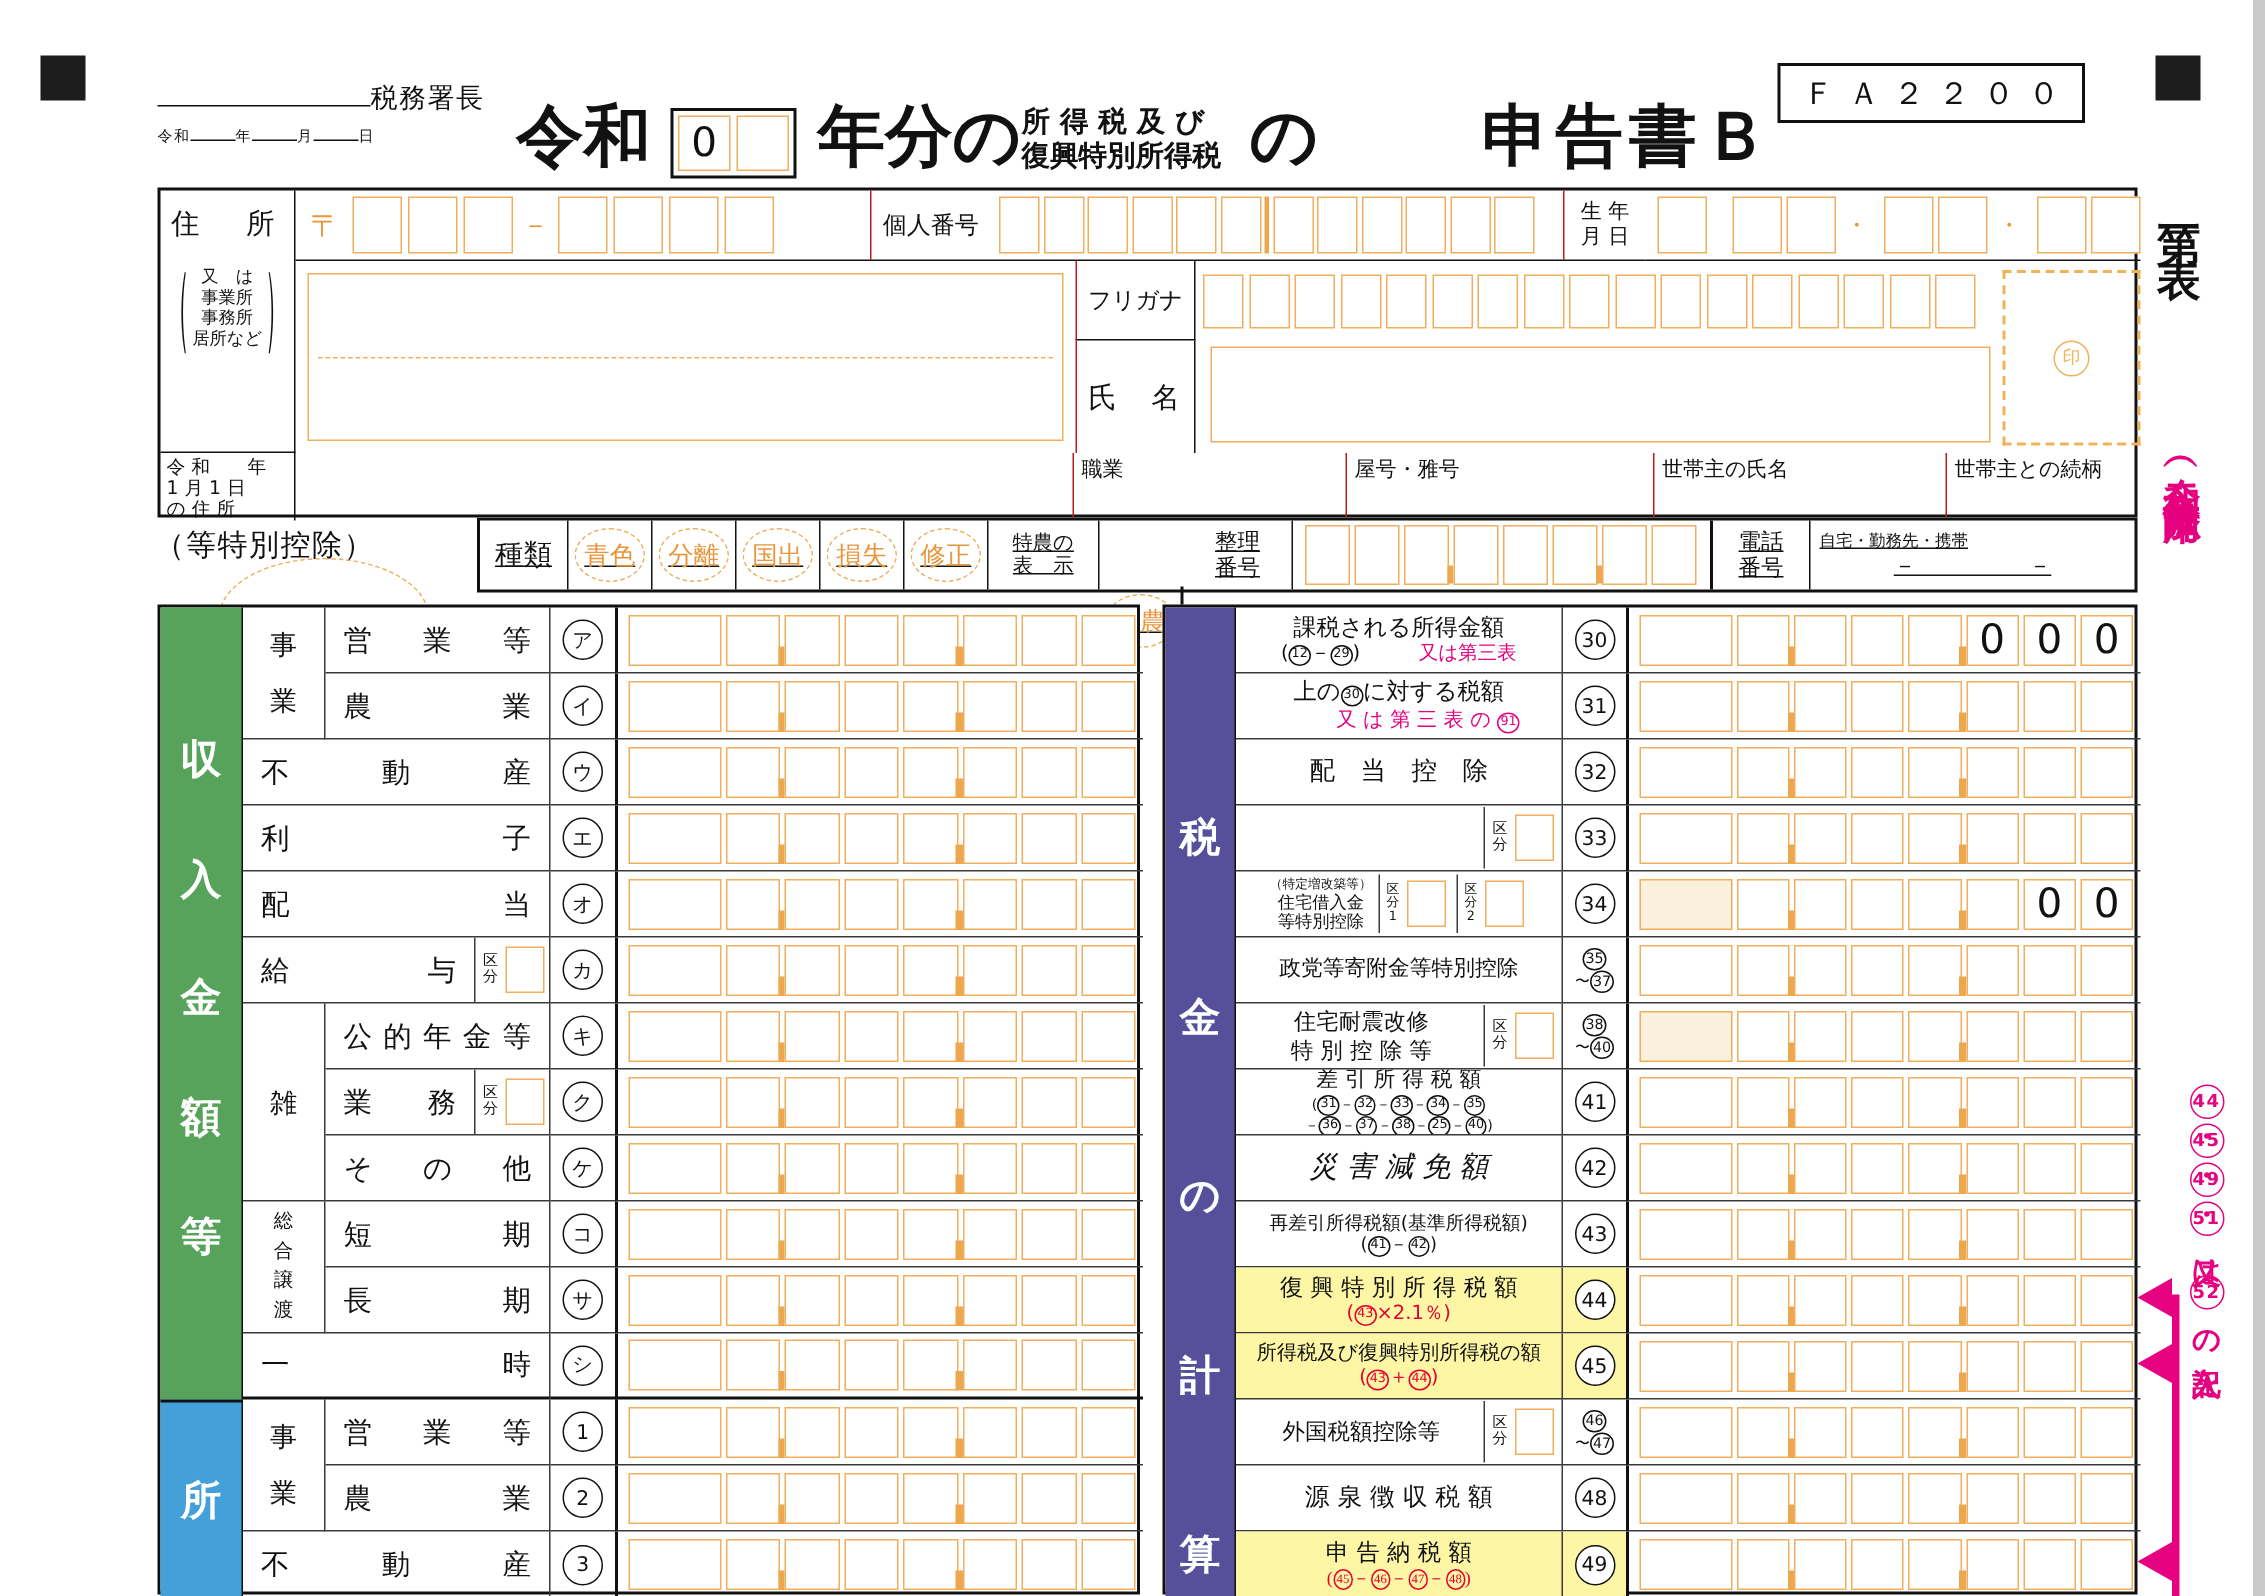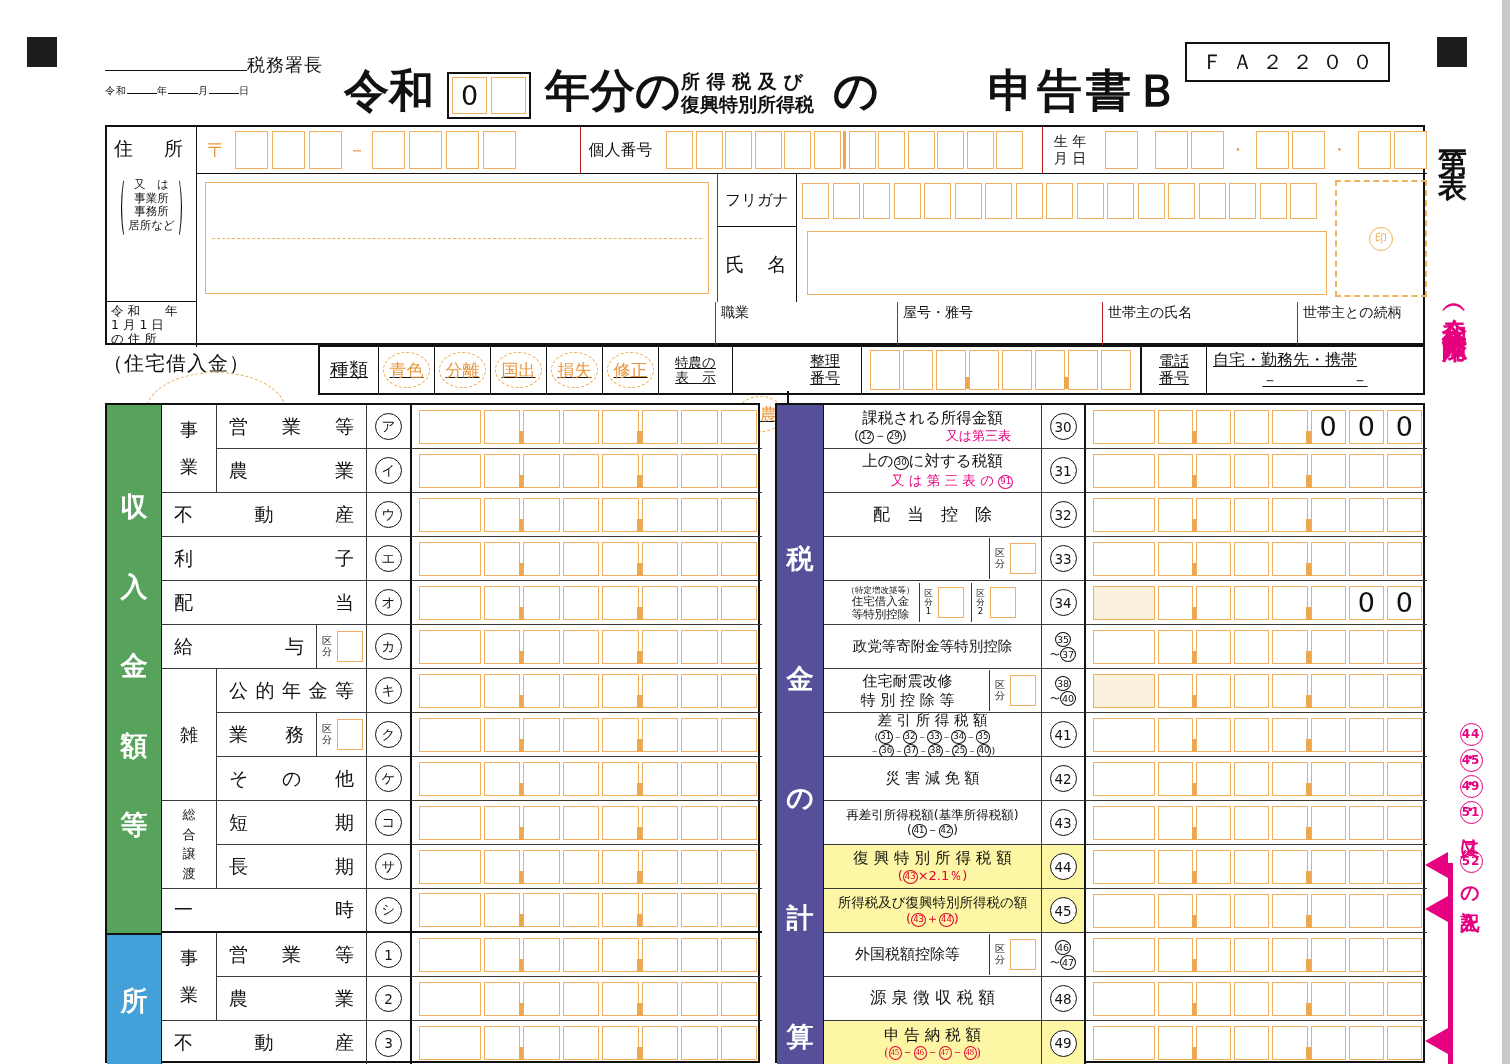--- a/index.html
+++ b/index.html
@@ -83,21 +83,21 @@
   .kx3{width:12px;font-size:8.5px;line-height:9px;word-break:break-all;text-align:center;}
   .kbox{width:26px;height:31px;border:1.5px solid #f0ae5e;background:#fff;display:inline-block;}
 
   .rlab{justify-content:center;padding:1px 2px;border-right:1px solid #3a3a3a;}
   .rlab.yel{background:#fcf6a5;}
   .ccell.yel{background:#fcf6a5;}
   .lines{flex:1;text-align:center;}
   .ln{line-height:1.25;white-space:nowrap;}
   .c-k{color:#111;} .c-p{color:#e5017f;padding-left:39px;} .c-r{color:#e60030;}
   .ci{display:inline-block;min-width:13px;height:14px;border:1px solid currentColor;border-radius:50%;
-      font-size:8.5px;line-height:11.5px;text-align:left;vertical-align:1px;padding:0 1px;}
+      font-size:8.5px;line-height:11.5px;text-align:right;vertical-align:1px;padding:0 1px;}
   .ci2{display:inline-block;min-width:15px;height:15px;border:1px solid #111;border-radius:50%;
        font-size:9.5px;line-height:13.5px;text-align:center;padding:0 1px;background:#fff;}
   .rng{display:flex;flex-direction:column;align-items:center;font-size:10px;line-height:1.3;}
   .hous{display:flex;align-items:center;gap:4px;padding:2px 3px;}
   .htxt{text-align:center;}
   .htxt .h1{font-size:8.5px;line-height:10px;}
   .htxt .h2{font-size:11.5px;line-height:12.5px;}
 
   
   .vtx{position:absolute;writing-mode:vertical-rl;}
@@ -237,21 +237,21 @@
       <div>令 和　　年</div>
         <div>1 月 1 日</div>
         <div>の 住 所</div>
     </div>
     <div class="icell bL lab-sm" style="left:608px;top:175px;width:182px;height:45px;"><span>職業</span></div>
     <div class="icell bL lab-sm" style="left:790px;top:175px;width:205px;height:45px;"><span>屋号・雅号</span></div>
     <div class="icell bL lab-sm" style="left:995px;top:175px;width:195px;height:45px;"><span>世帯主の氏名</span></div>
     <div class="icell bL lab-sm" style="left:1190px;top:175px;width:130px;height:45px;"><span>世帯主との続柄</span></div>
   </div>
 
-  <div class="abs unit-note" style="left:103px;top:350px;">（住宅借入金）</div>
+  <div class="abs unit-note" style="left:103px;top:350px;">（等特別控除）</div>
   <div class="uke">受付印</div>
 
   <div class="trow">
     <div class="tcell bR" style="width:59px;font-size:19px;">種類</div>
     <div class="tcell bR" style="width:56px;">
         <span class="dash-ell">
           <span class="topt">青色</span>
         </span>
       </div>
     <div class="tcell bR" style="width:56px;">
@@ -301,21 +301,21 @@
         <span class="sbox"></span>
         <span class="sbox"></span>
       </div>
     <div class="tcell two16" style="width:65px;border-right:1px solid #111;">
       <div>
           <div>電話</div>
           <div>番号</div>
         </div>
     </div>
     <div class="tcell" style="flex:1;align-items:flex-start;padding:2px 6px;">
-      <div style="font-size:16px;">自宅・勤務先・携帯</div>
+      <div style="font-size:11px;">自宅・勤務先・携帯</div>
       <div style="font-size:15px;align-self:center;">－　　　　　－</div>
     </div>
   </div>
 
   <div class="mtable" style="left:105px;top:403px;width:655px;height:660px;">
     <div class="sb" style="width:55px;height:528px;background:#58a35b;justify-content:space-between;padding:88px 0 95px 0;" id="sbgreen">
         <span>収</span>
         <span>入</span>
         <span>金</span>
         <span>額</span>
@@ -823,21 +823,21 @@
           <span class="abox tk"></span>
           <span class="abox"></span>
           <span class="abox"></span>
           <span class="abox tk"></span>
           <span class="abox"></span>
           <span class="abox"></span>
           <span class="abox"></span>
         </div>
         <div class="cell rlab" style="grid-area: 9 / 1;">
           <div class="lines">
-            <div class="ln" style="font-size: 15px;"><span class="c-k">災 害 減 免 額</span></div>
+            <div class="ln" style="font-size: 19px; font-style: italic;"><span class="c-k">災 害 減 免 額</span></div>
           </div>
         </div>
         <div class="cell ccell" style="grid-area: 9 / 2;">
           <span class="big-circ">42</span>
         </div>
         <div class="cell acell" style="grid-area: 9 / 3;">
           <span class="abox wide"></span>
           <span class="abox tk"></span>
           <span class="abox"></span>
           <span class="abox"></span>

